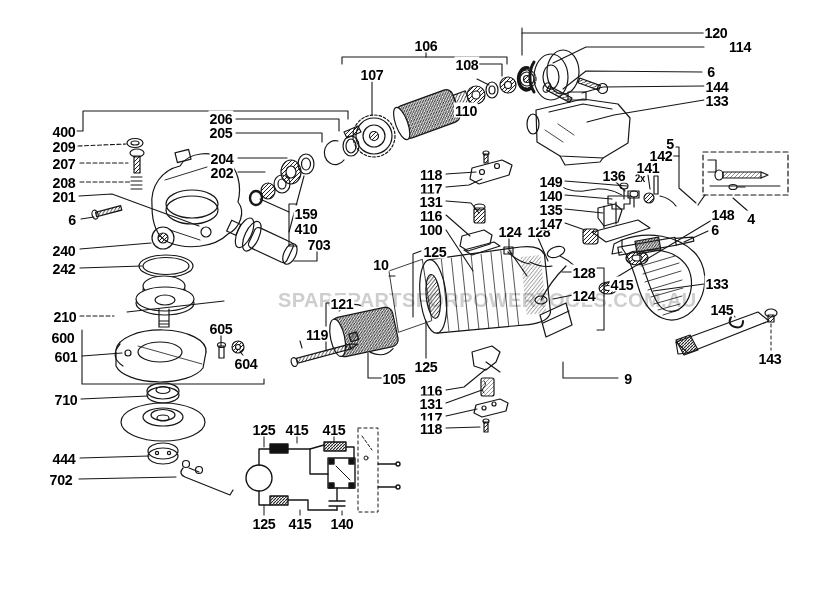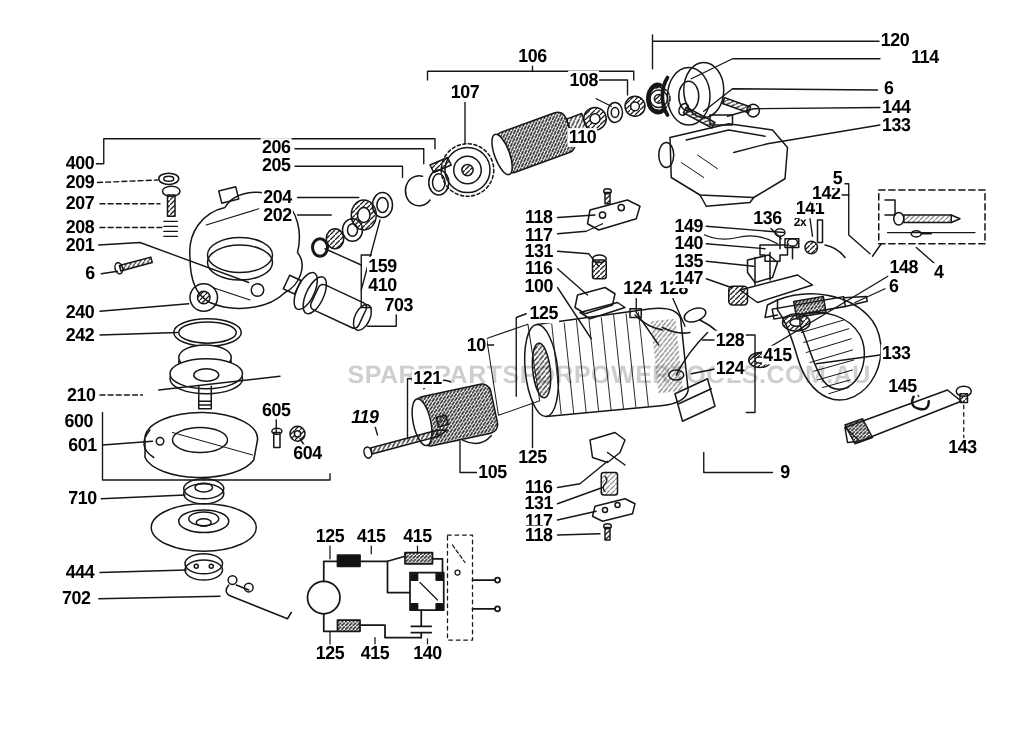--- a/index.html
+++ b/index.html
@@ -411,23 +411,23 @@
       <span class="callout" style="left: 246px; top: 363px;">604</span>
       <span class="callout" style="left: 66px; top: 399px;">710</span>
       <span class="callout" style="left: 64px; top: 458px;">444</span>
       <span class="callout" style="left: 61px; top: 479px;">702</span>
       <span class="callout" style="left: 431px; top: 174px;">118</span>
       <span class="callout" style="left: 431px; top: 188px;">117</span>
       <span class="callout" style="left: 431px; top: 201px;">131</span>
       <span class="callout" style="left: 431px; top: 215px;">116</span>
       <span class="callout" style="left: 431px; top: 229px;">100</span>
       <span class="callout" style="left: 435px; top: 251px;">125</span>
-      <span class="callout" style="left: 381px; top: 276px; text-align: right;">10</span>
+      <span class="callout" style="left: 381px; top: 264px; text-align: right;">10</span>
       <span class="callout" style="left: 342px; top: 303px;">121</span>
-      <span class="callout" style="left: 292px; top: 334px; font-style: italic;">119</span>
+      <span class="callout" style="left: 317px; top: 334px;">119</span>
       <span class="callout" style="left: 394px; top: 378px;">105</span>
       <span class="callout" style="left: 426px; top: 366px;">125</span>
       <span class="callout" style="left: 431px; top: 390px;">116</span>
       <span class="callout" style="left: 431px; top: 403px;">131</span>
       <span class="callout" style="left: 431px; top: 417px;">117</span>
       <span class="callout" style="left: 431px; top: 428px;">118</span>
       <span class="callout" style="left: 510px; top: 231px;">124</span>
       <span class="callout" style="left: 539px; top: 231px;">128</span>
       <span class="callout" style="left: 551px; top: 181px;">149</span>
       <span class="callout" style="left: 551px; top: 195px;">140</span>

